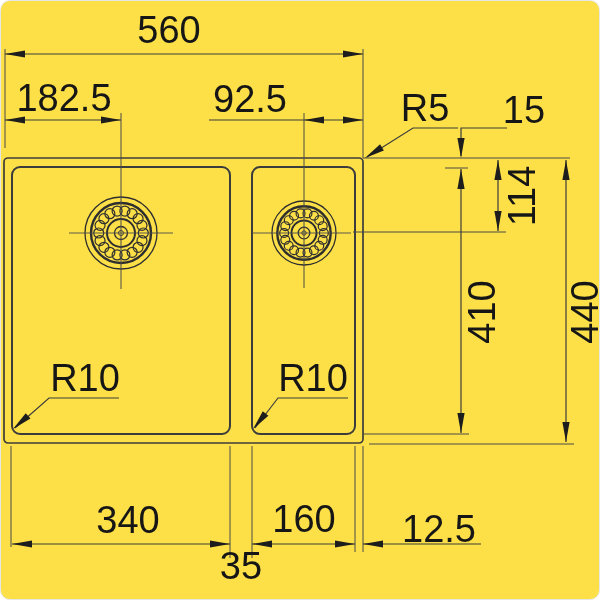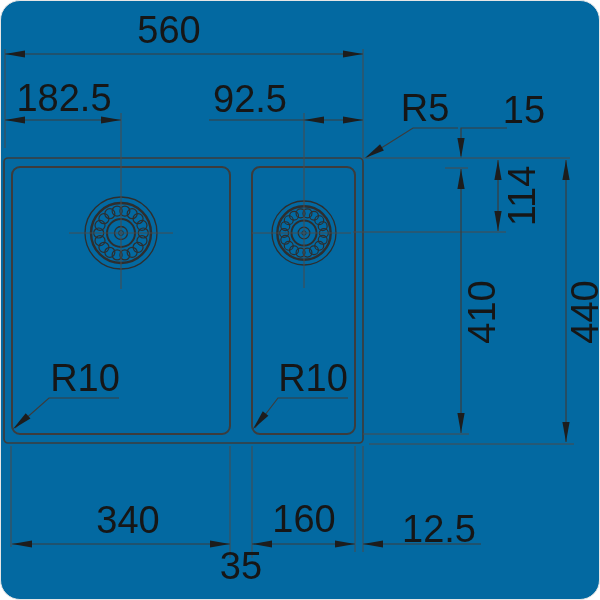--- a/index.html
+++ b/index.html
@@ -1,17 +1,17 @@
 <!DOCTYPE html>
 <html><head>
 <meta charset="utf-8">
 <style>
   html,body{margin:0;padding:0;background:#fff;}
-  .stage{position:relative;width:600px;height:600px;background:#0369a1;overflow:hidden;
-         border:1px solid #e6e6e6;border-radius:20px;box-sizing:border-box;}
+  .stage{position:relative;width:600px;height:600px;background:#fde047;overflow:hidden;
+         border:1px solid #e6e6e6;border-radius:10px;box-sizing:border-box;}
   svg{display:block;}
   .outline{fill:none;stroke:#3c3c3c;stroke-width:1.7px;}
   .bowl{fill:none;stroke:#3c3c3c;stroke-width:2px;}
   .dim{stroke:#3c3c3c;stroke-width:1.2px;fill:none;}
   .ext{stroke:#4a4a4a;stroke-width:1px;fill:none;}
   .cross{stroke:#4a4a4a;stroke-width:0.9px;fill:none;}
   .arrow{fill:#1d1d1d;stroke:none;}
   .lbl{font-family:"Liberation Sans",sans-serif;font-size:38px;fill:#161616;}
   .drain circle{fill:none;stroke:#2e2e2e;}
   .d-outer{stroke-width:1.3px;}

